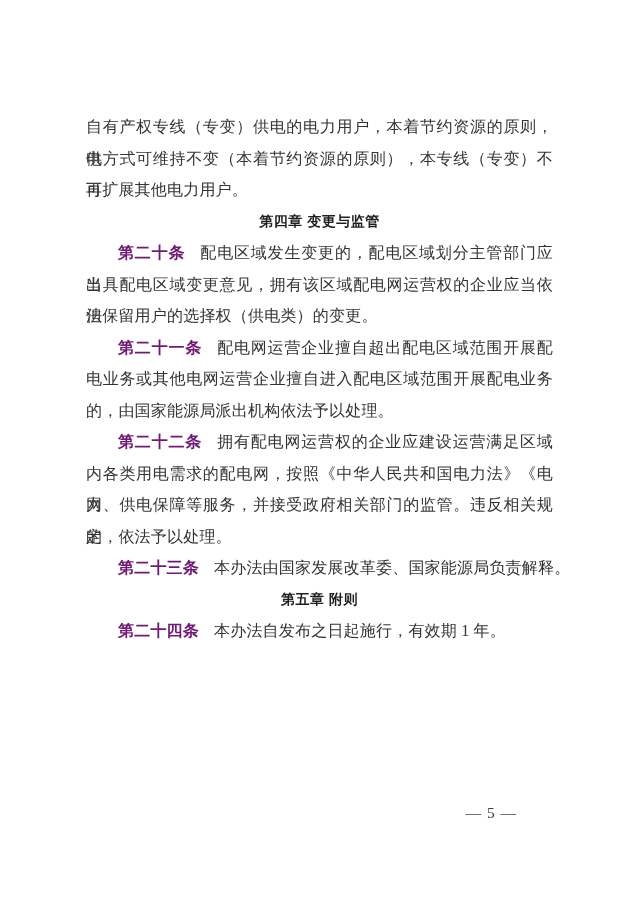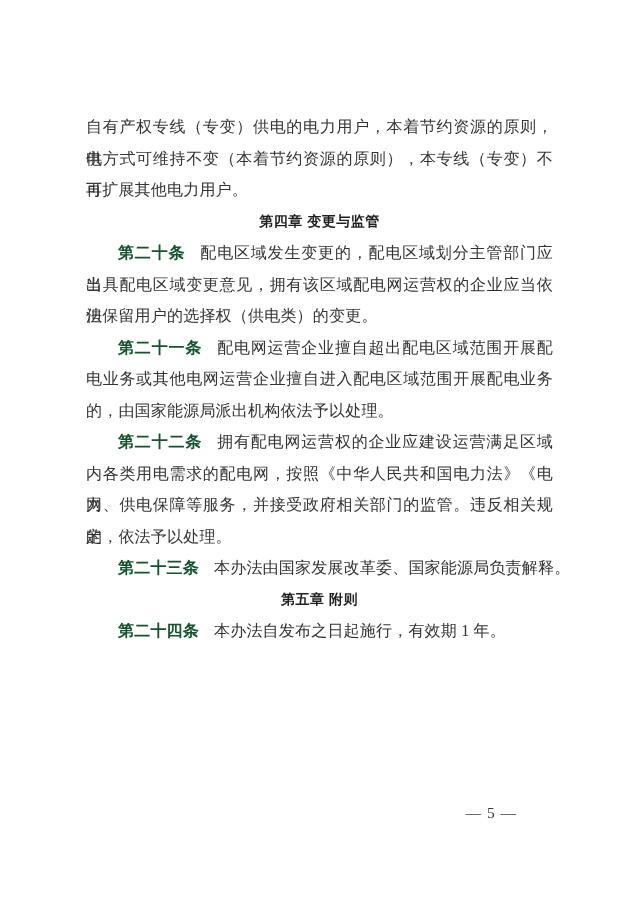--- a/index.html
+++ b/index.html
@@ -35,21 +35,21 @@
     text-align: right;
     text-align-last: left;
     white-space: nowrap;
   }
   .line.indent {
     text-indent: 32px;
   }
   .art-num {
     font-family: "Liberation Sans", "DejaVu Sans", sans-serif;
     font-weight: 700;
-    color: #14532d;
+    color: #701a75;
     margin-right: 15px;
   }
   .chapter {
     text-align: center;
     text-align-last: center;
     font-family: "Liberation Sans", "DejaVu Sans", sans-serif;
     font-weight: 700;
     font-size: 14px;
     color: #1f1f1f;
     letter-spacing: 0.5px;

